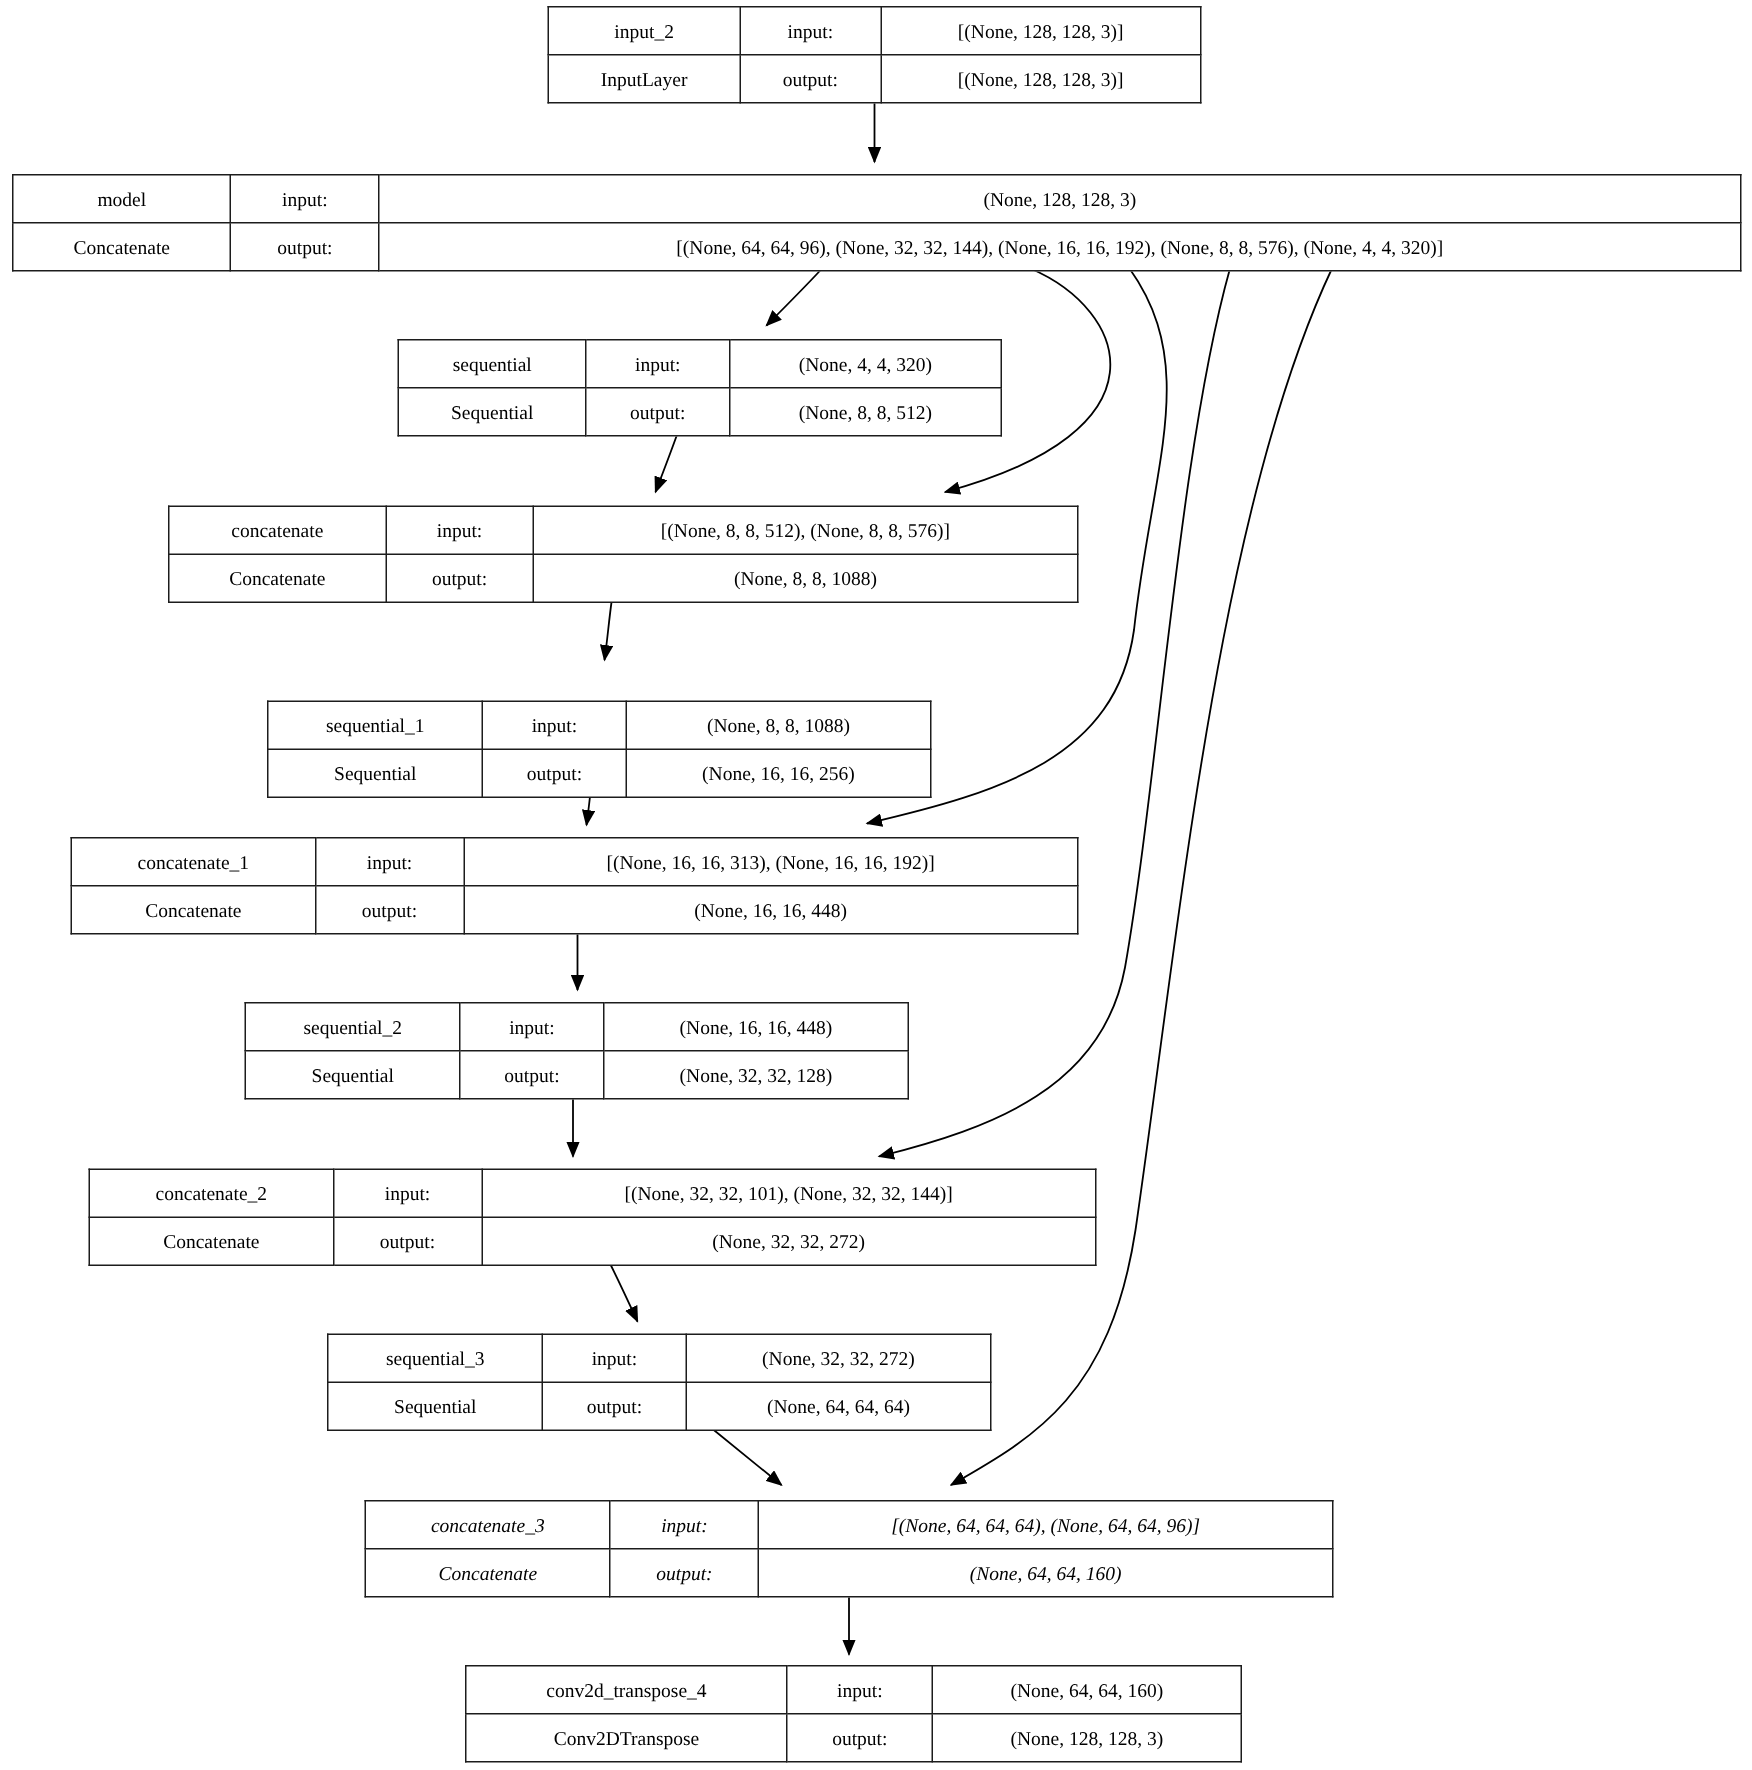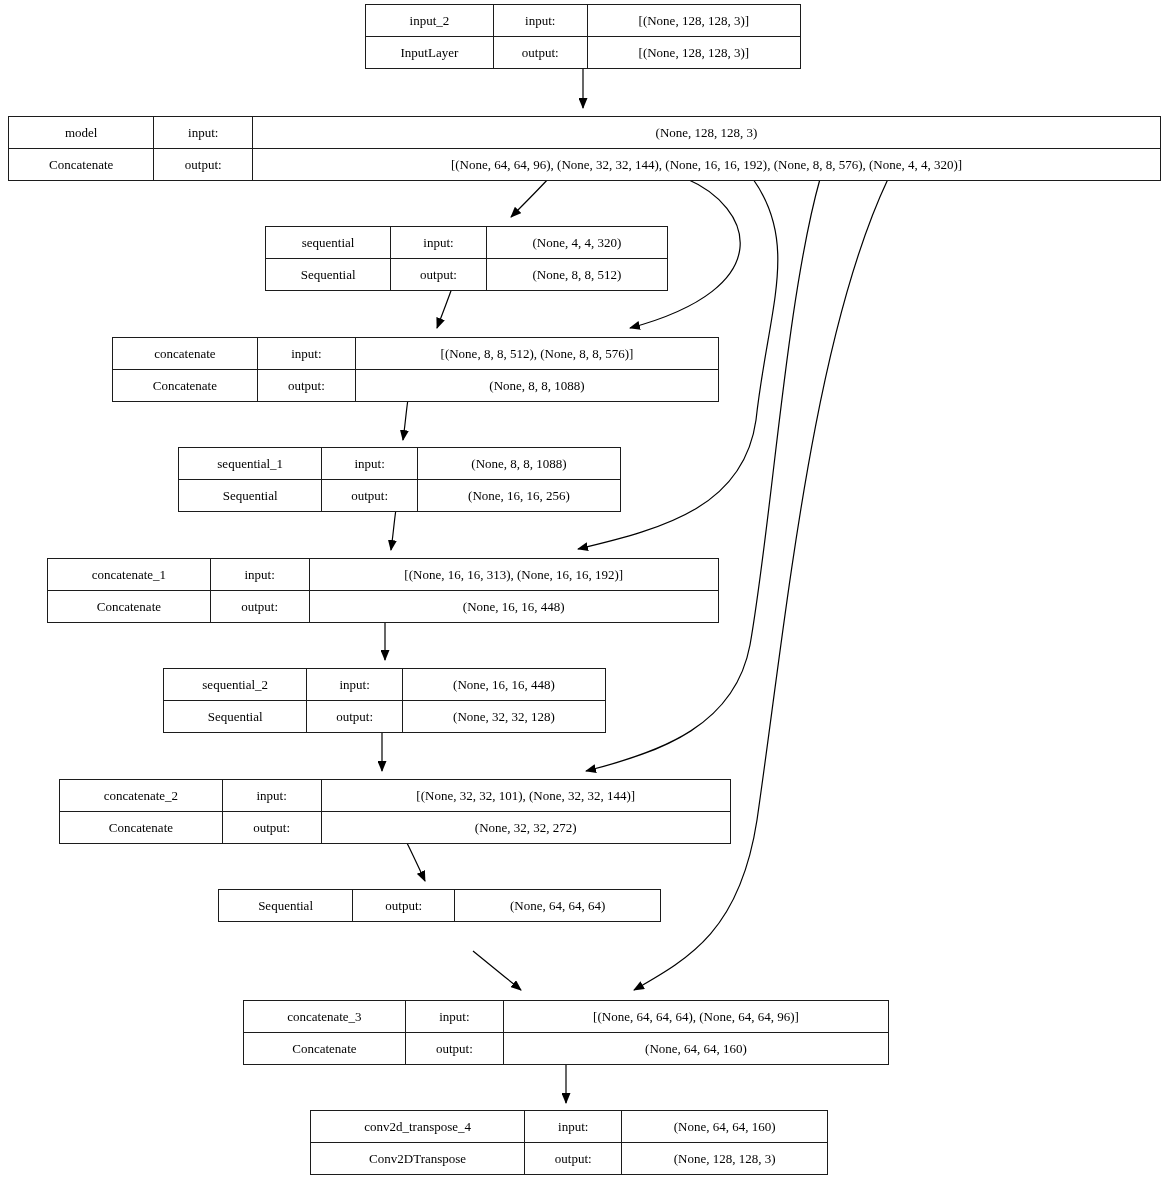--- a/index.html
+++ b/index.html
@@ -85,21 +85,21 @@
       <span class="cell">input:</span>
       <span class="cell">[(None, 8, 8, 512), (None, 8, 8, 576)]</span>
     </div>
     <div class="trow">
       <span class="cell">Concatenate</span>
       <span class="cell">output:</span>
       <span class="cell">(None, 8, 8, 1088)</span>
     </div>
   </div>
 
-  <div class="node" style="left:178px;top:447px;width:442px;padding-left:14px;">
+  <div class="node" style="left:178px;top:467px;width:442px;padding-left:14px;">
     <div class="trow">
       <span class="cell">sequential_1</span>
       <span class="cell">input:</span>
       <span class="cell">(None, 8, 8, 1088)</span>
     </div>
     <div class="trow">
       <span class="cell">Sequential</span>
       <span class="cell">output:</span>
       <span class="cell">(None, 16, 16, 256)</span>
     </div>
@@ -139,27 +139,32 @@
     </div>
     <div class="trow">
       <span class="cell">Concatenate</span>
       <span class="cell">output:</span>
       <span class="cell">(None, 32, 32, 272)</span>
     </div>
   </div>
 
   <div class="node" style="left:218px;top:889px;width:442px;">
     <div class="trow">
+      <span class="cell">sequential_3</span>
+      <span class="cell">input:</span>
+      <span class="cell">(None, 32, 32, 272)</span>
+    </div>
+    <div class="trow">
       <span class="cell">Sequential</span>
       <span class="cell">output:</span>
       <span class="cell">(None, 64, 64, 64)</span>
     </div>
   </div>
 
-  <div class="node" style="left:243px;top:1000px;width:645px;">
+  <div class="node" style="left:243px;top:1000px;width:645px;font-style:italic;">
     <div class="trow">
       <span class="cell">concatenate_3</span>
       <span class="cell">input:</span>
       <span class="cell">[(None, 64, 64, 64), (None, 64, 64, 96)]</span>
     </div>
     <div class="trow">
       <span class="cell">Concatenate</span>
       <span class="cell">output:</span>
       <span class="cell">(None, 64, 64, 160)</span>
     </div>

